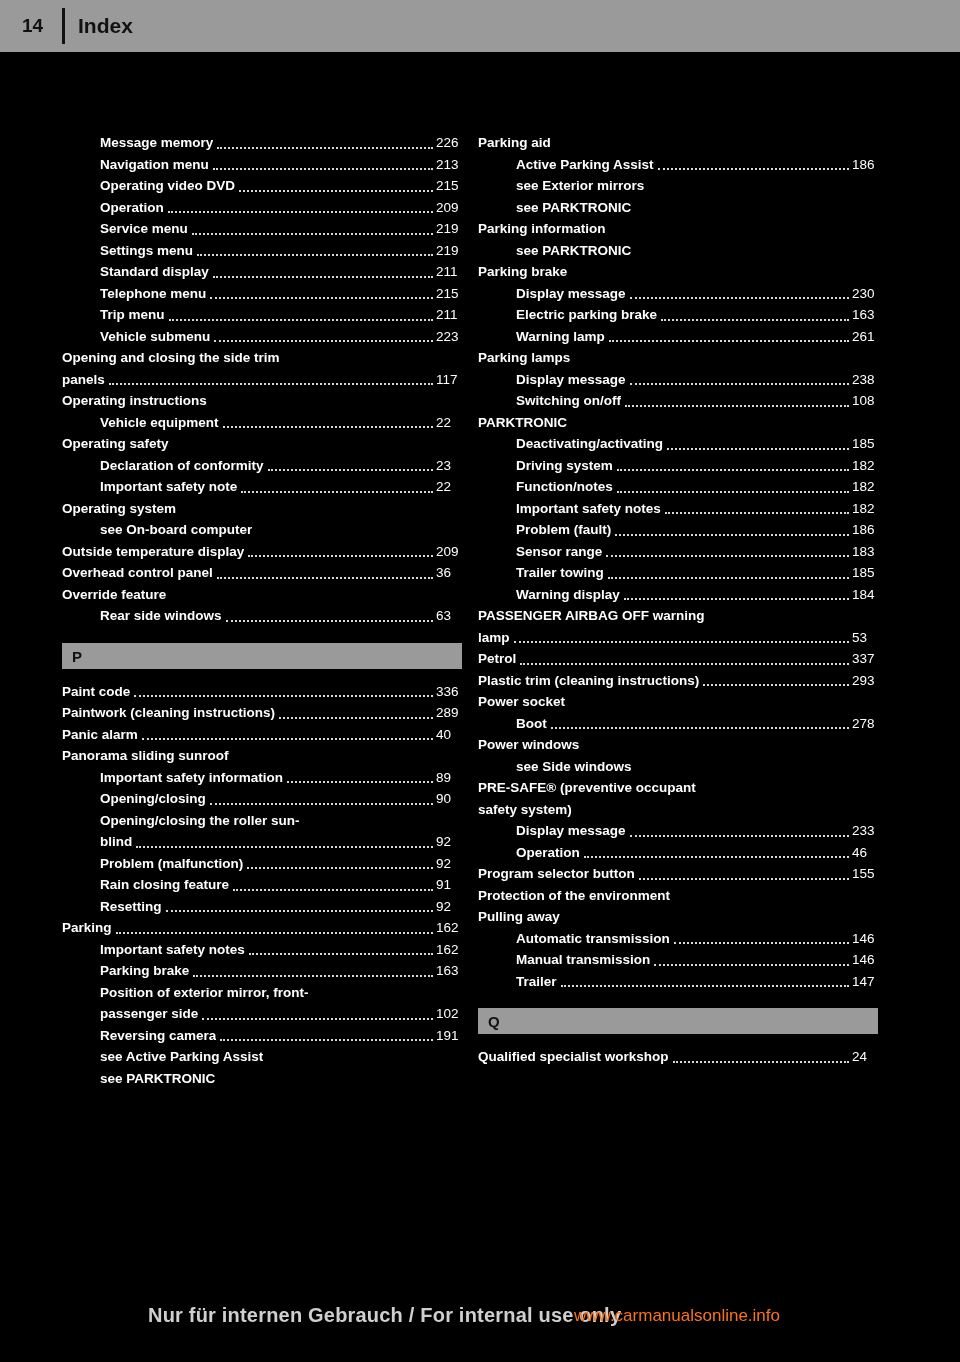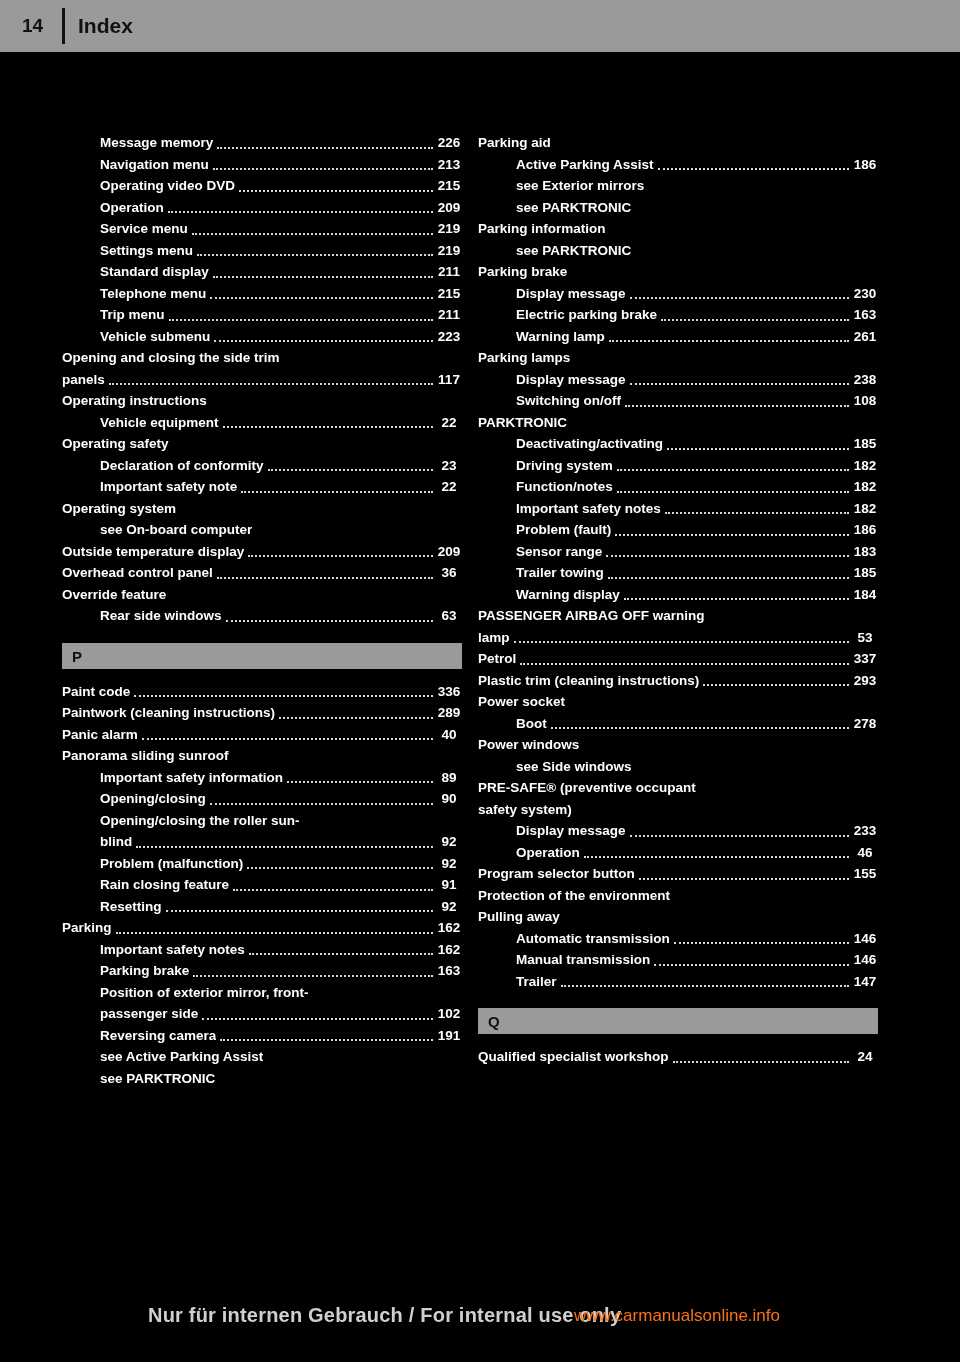--- a/index.html
+++ b/index.html
@@ -87,23 +87,23 @@
   }
   .entry .leader {
     flex: 1 1 auto;
     border-bottom: 2px dotted #d8d8d8;
     margin: 0 3px 5px 4px;
     min-width: 6px;
     height: 1px;
   }
   .entry .pagenum {
     flex: 0 0 auto;
-    text-align: center;
+    text-align: left;
     min-width: 26px;
-    font-weight: bold;
+    font-weight: normal;
   }
 
   .lvl0 { font-weight: bold; padding-left: 0; }
   .lvl1 { font-weight: bold; padding-left: 38px; }
 
   
   .letter-band {
     background: #9a9a9a;
     color: #000;
     height: 26px;

